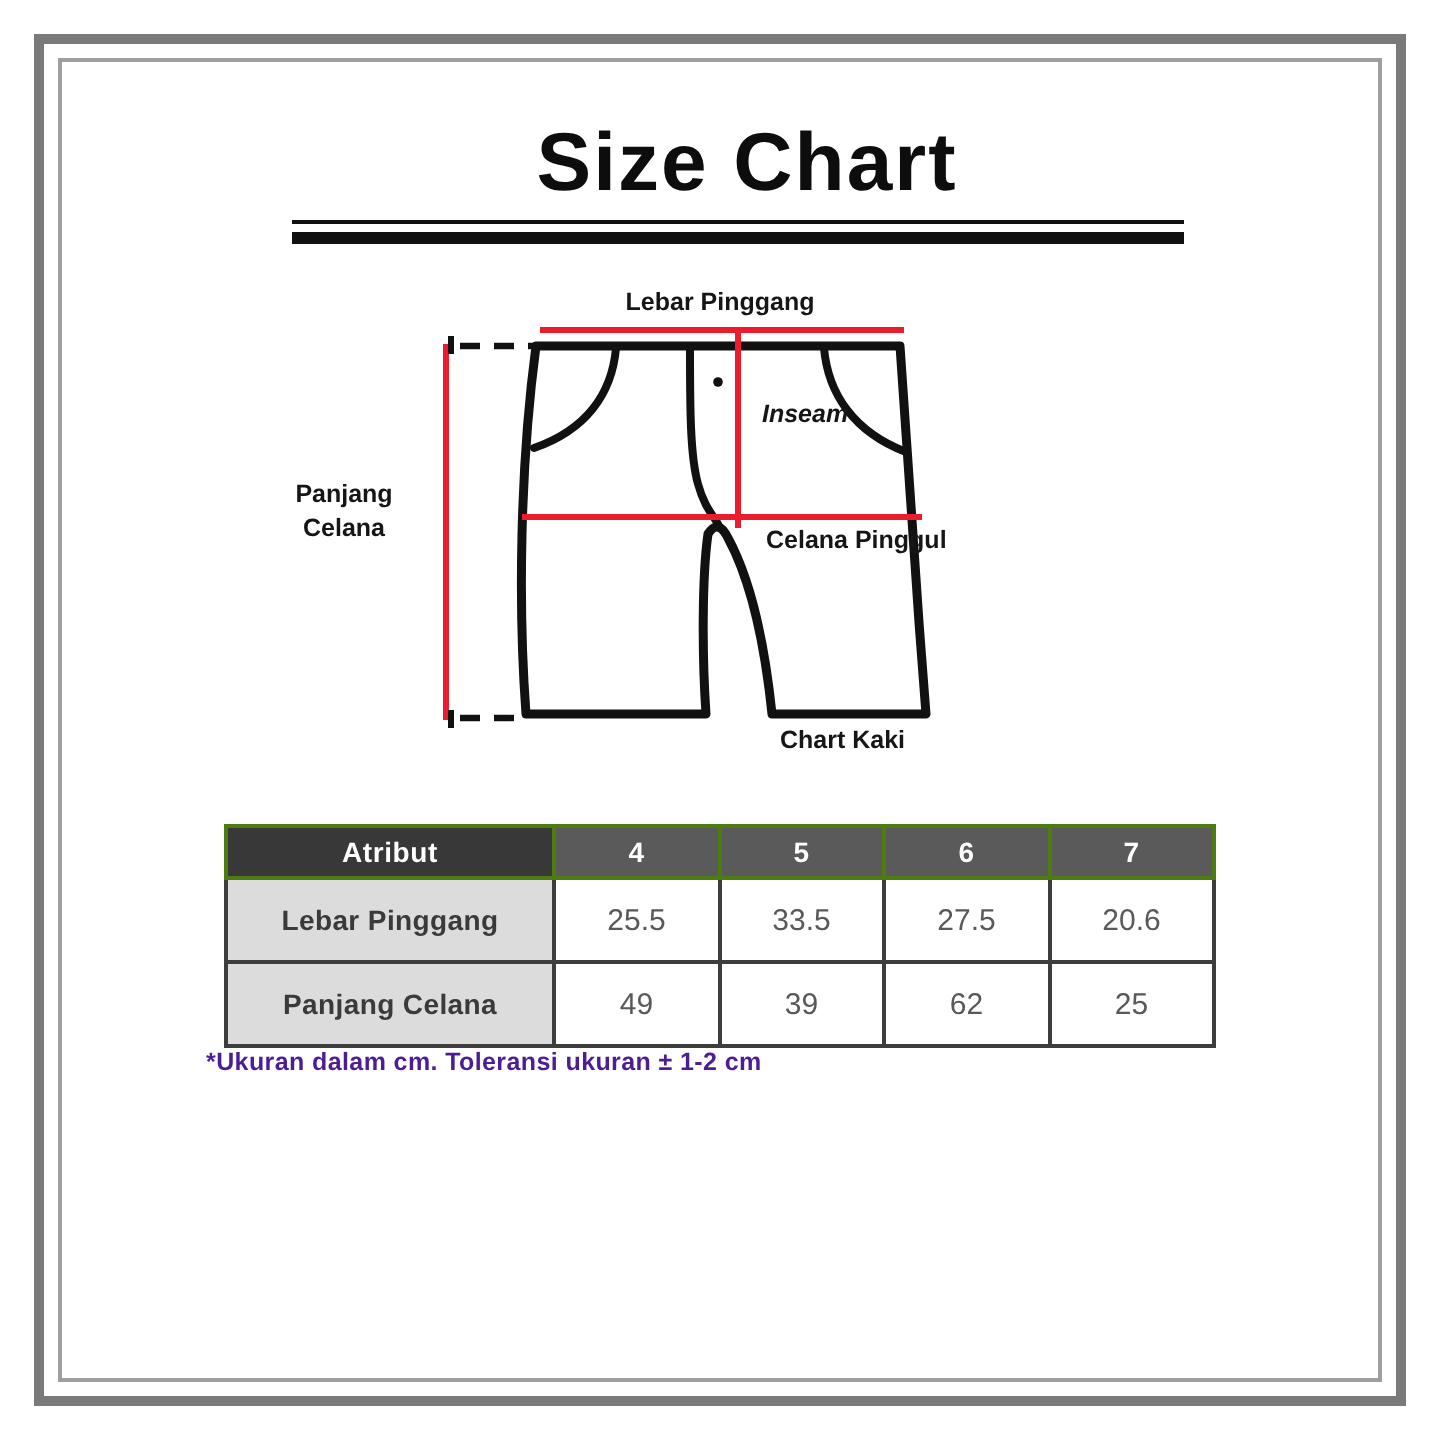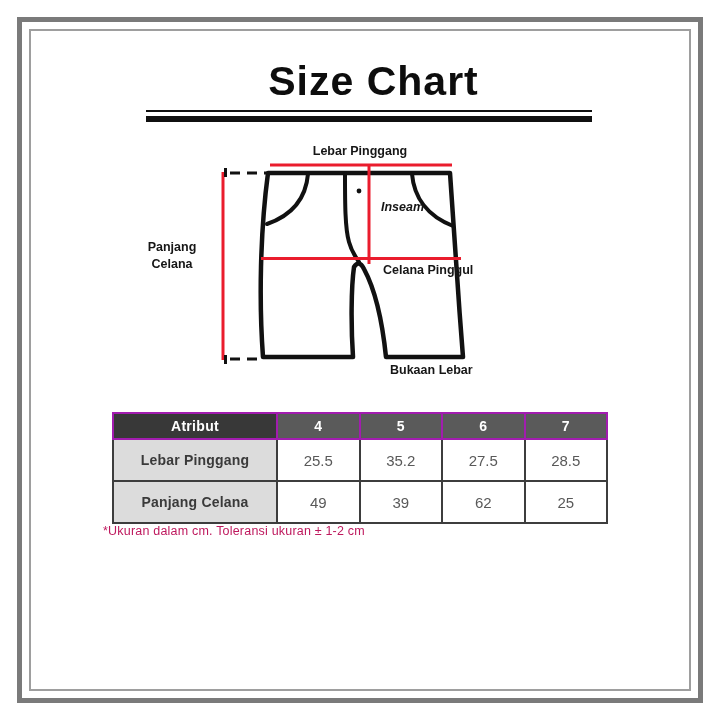--- a/index.html
+++ b/index.html
@@ -39,37 +39,37 @@
   .dlabel.leg{left:250px;top:220px;}
 
   
   .size-table{
     position:absolute;left:112px;top:412px;
     border-collapse:collapse;table-layout:fixed;width:494px;
   }
   .size-table col.c0{width:164px;}
   .size-table col.cn{width:82.5px;}
   .size-table th{
-    border:2px solid #a21caf;color:#ffffff;
+    border:2px solid #4d7c0f;color:#ffffff;
     font-size:14px;font-weight:bold;height:22px;text-align:center;
     letter-spacing:.3px;
   }
   .size-table th.h-attr{background:#383838;}
   .size-table th.h-size{background:#5a5a5a;}
   .size-table td{
     border:2px solid #3d3d3d;height:38px;text-align:center;vertical-align:middle;
   }
   .size-table td.c-attr{
     background:#dcdcdc;font-weight:bold;font-size:14px;color:#3a3a3a;letter-spacing:.2px;
   }
   .size-table td.c-val{background:#ffffff;font-size:15px;color:#595959;}
 
   .footnote{
     position:absolute;left:103px;top:524px;
-    font-size:12.5px;color:#be185d;letter-spacing:.2px;
+    font-size:12.5px;color:#4c1d95;letter-spacing:.2px;font-weight:bold;
   }
 </style>
 </head>
 <body>
 
 <div class="page">
 
   <div class="frame-outer"></div>
   <div class="frame-inner"></div>
 
@@ -102,21 +102,21 @@
       <line x1="90" y1="30" x2="127" y2="30" stroke="#111111" stroke-width="3.2" stroke-dasharray="10 7"></line>
       <line x1="90" y1="216" x2="122" y2="216" stroke="#111111" stroke-width="3.2" stroke-dasharray="10 7"></line>
       <line x1="85.5" y1="25" x2="85.5" y2="34" stroke="#111111" stroke-width="3"></line>
       <line x1="85.5" y1="212" x2="85.5" y2="221" stroke="#111111" stroke-width="3"></line>
     </svg>
 
     <span class="dlabel waist">Lebar Pinggang</span>
     <span class="dlabel length">Panjang Celana</span>
     <span class="dlabel inseam">Inseam</span>
     <span class="dlabel hip">Celana Pinggul</span>
-    <span class="dlabel leg">Bukaan Lebar</span>
+    <span class="dlabel leg">Chart Kaki</span>
   </div>
 
   <table class="size-table">
     <colgroup>
       <col class="c0">
         <col class="cn">
         <col class="cn">
         <col class="cn">
         <col class="cn">
     </colgroup>
@@ -126,23 +126,23 @@
         <th class="h-size">4</th>
         <th class="h-size">5</th>
         <th class="h-size">6</th>
         <th class="h-size">7</th>
       </tr>
     </thead>
     <tbody>
       <tr>
         <td class="c-attr">Lebar Pinggang</td>
         <td class="c-val">25.5</td>
-        <td class="c-val">35.2</td>
+        <td class="c-val">33.5</td>
         <td class="c-val">27.5</td>
-        <td class="c-val">28.5</td>
+        <td class="c-val">20.6</td>
       </tr>
       <tr>
         <td class="c-attr">Panjang Celana</td>
         <td class="c-val">49</td>
         <td class="c-val">39</td>
         <td class="c-val">62</td>
         <td class="c-val">25</td>
       </tr>
     </tbody>
   </table>

